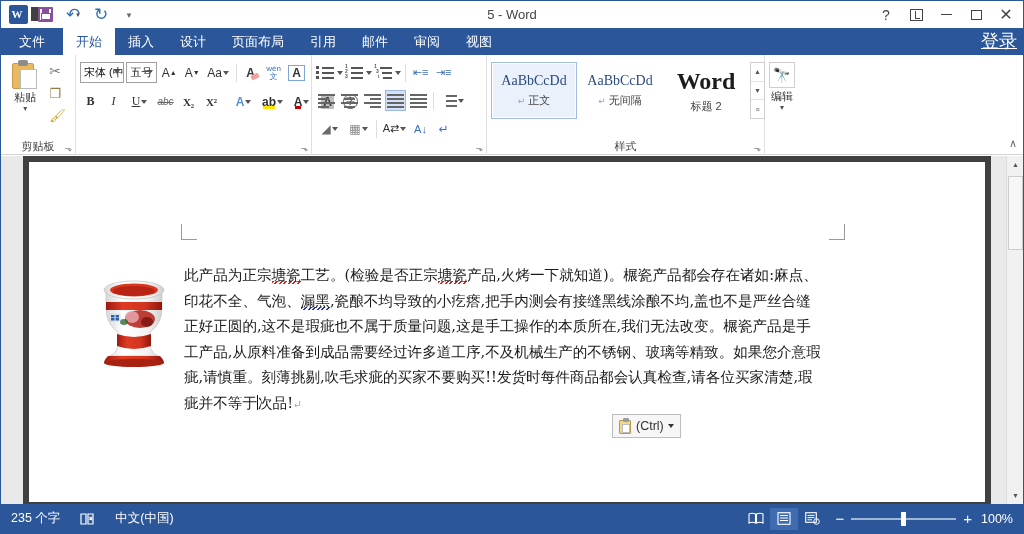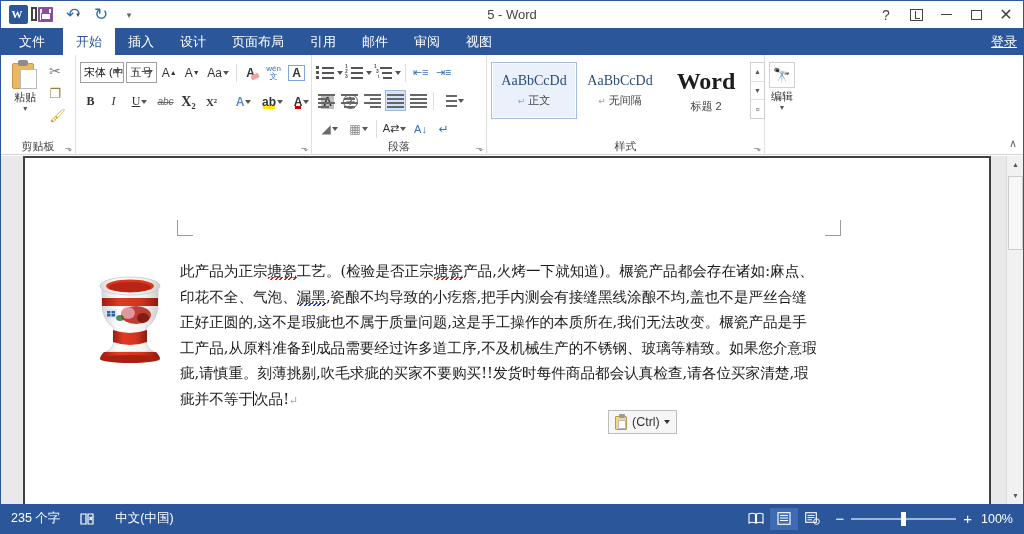--- a/index.html
+++ b/index.html
@@ -122,21 +122,21 @@
     line-height: 27px;
     padding: 0 13px;
   }
   .tab.active {
     background: #ffffff;
     color: #2b579a;
   }
   .signin {
     position: absolute; right: 6px; top: 0;
     height: 27px; line-height: 27px;
-    font-size: 13px; color: #fff; text-decoration: underline;
+    font-size: 18px; color: #fff; text-decoration: underline;
   }
 
   
   .ribbon {
     height: 100px;
     background: #ffffff;
     border-bottom: 1px solid #d4d4d4;
     display: flex;
     position: relative;
   }
@@ -311,21 +311,21 @@
     left: 0; right: 0;
     top: 155px; bottom: 29px;
     background: #e9e9e9;
     overflow: hidden;
   }
   .page {
     position: absolute;
     left: 22px; top: 0px;
     width: 968px; height: 352px;
     background: #ffffff;
-    border: 2px solid #404040;
+    border: 6px solid #404040;
   }
   .crop {
     position: absolute; width: 16px; height: 16px;
   }
   .crop.tl { left: 152px; top: 62px; border-left: 1px solid #9a9a9a; border-bottom: 1px solid #9a9a9a; }
   .crop.tr { left: 800px; top: 62px; border-right: 1px solid #9a9a9a; border-bottom: 1px solid #9a9a9a; }
 
   .doc-img {
     position: absolute;
     left: 55px; top: 102px;
@@ -571,21 +571,21 @@
             <span class="ital">I</span>
           </div>
           <div class="rbtn wide">
             <span class="undl">U</span>
             <span class="caret-sm"></span>
           </div>
           <div class="rbtn">
             <span class="strike">abc</span>
           </div>
           <div class="rbtn">
-            <span class="bold" style="font-size:14px">X₂</span>
+            <span class="bold" style="font-size:11px">X₂</span>
           </div>
           <div class="rbtn">
             <span class="bold" style="font-size:11px">X²</span>
           </div>
           <span class="sep"></span>
           <div class="rbtn wide">
             <span style="color:#5b8fd0;font-weight:bold">A</span>
             <span class="caret-sm"></span>
           </div>
           <div class="rbtn wide">
@@ -717,21 +717,20 @@
             <span class="caret-sm"></span>
           </div>
           <div class="rbtn">
             <span style="font-size:11px;color:#3b6fb6">A↓</span>
           </div>
           <div class="rbtn">
             <span style="font-size:12px;color:#3b6fb6">↵</span>
           </div>
         </div>
       </div>
-      <div class="group-label">段落</div>
       <div class="group-dlg">⬎</div>
     </div>
 
     <div class="group g-styles">
       <div class="grp-body">
         <div class="style-strip">
           <div class="style-card sel">
             <div class="style-prev">AaBbCcDd</div>
             <div class="style-name">
               <span class="pilcrow">↵</span>

